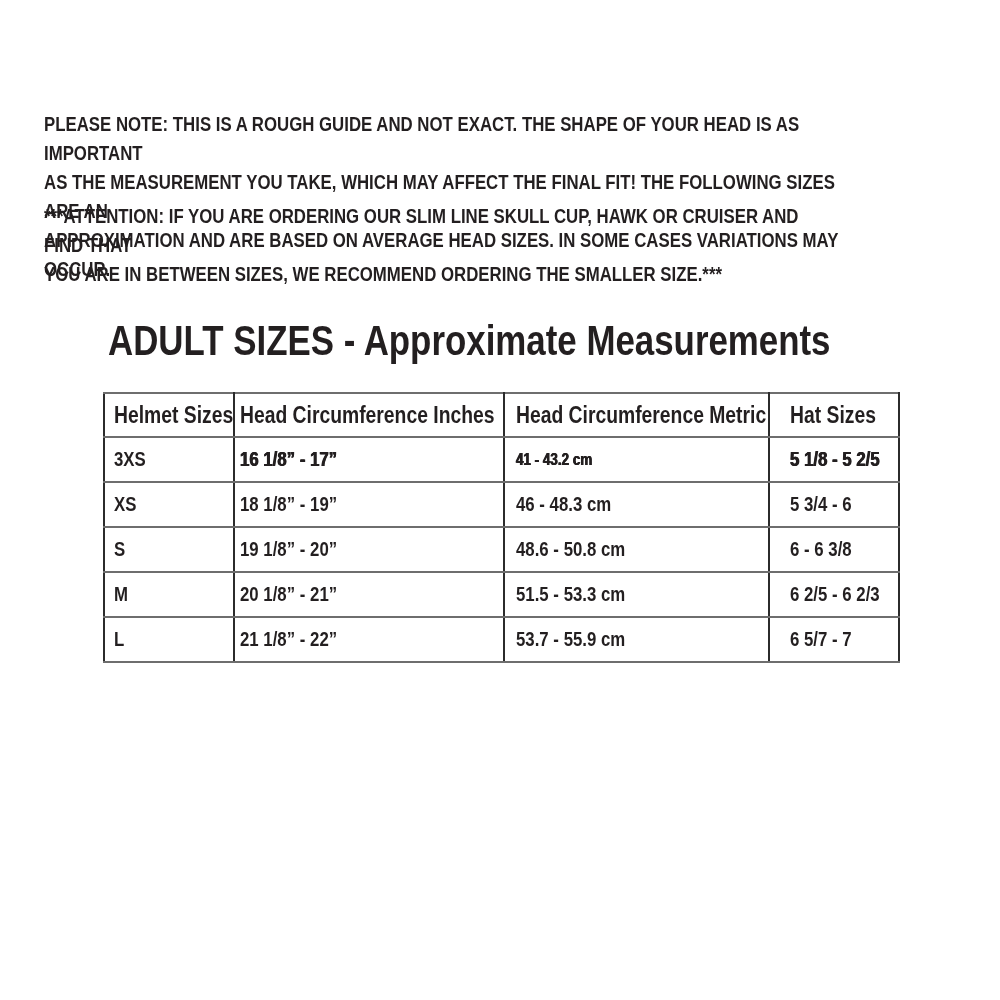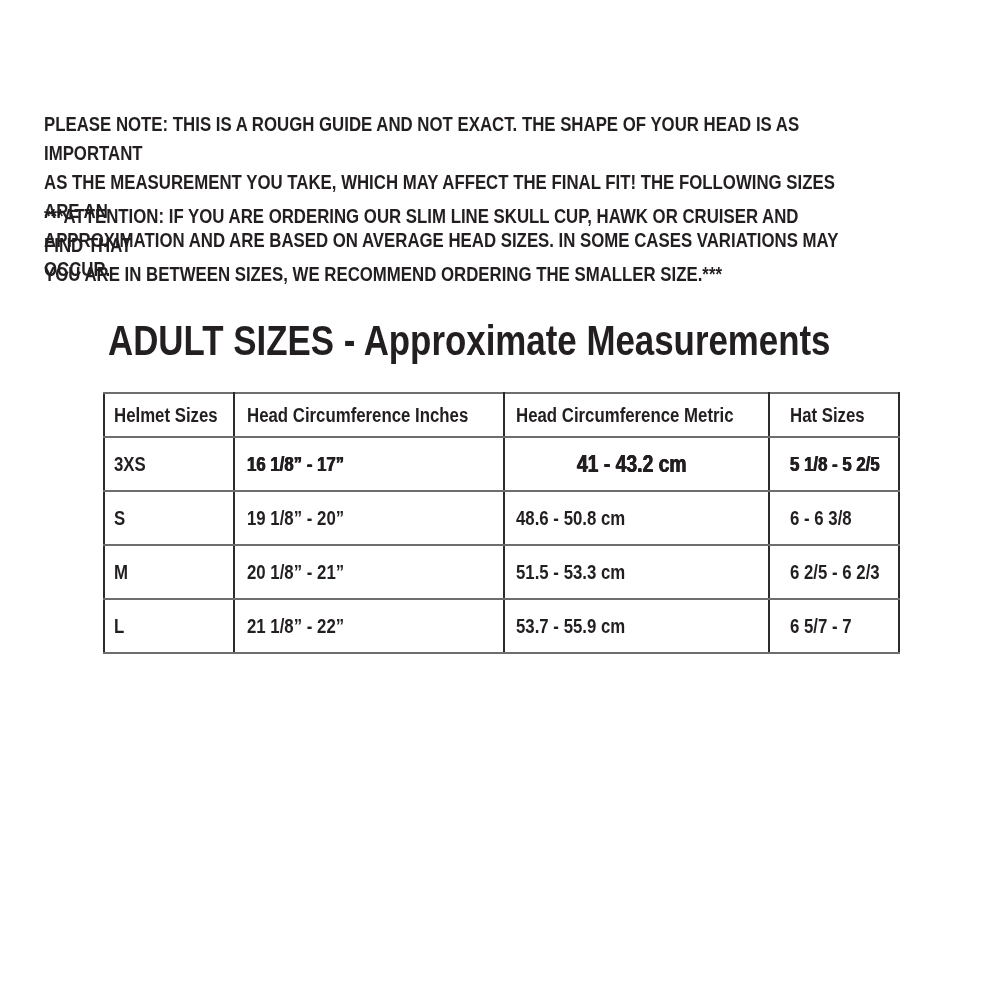--- a/index.html
+++ b/index.html
@@ -54,46 +54,46 @@
     border-left: 2px solid #2b2b2b;
     border-right: 2px solid #2b2b2b;
     border-top: 2px solid #6e6e6e;
     border-bottom: 2px solid #6e6e6e;
     text-align: left;
     vertical-align: middle;
     overflow: hidden;
     padding: 0;
   }
   .size-table thead tr { height: 44px; }
-  .size-table tbody tr { height: 54px; }
+  .size-table tbody tr { height: 45px; }
 
-  .size-table th { font-size: 20px; font-weight: 700; }
+  .size-table th { font-size: 23px; font-weight: 700; }
   .size-table td { font-size: 20px; font-weight: 700; }
 
   .col-helmet  { width: 130px; }
   .col-inches  { width: 270px; }
   .col-metric  { width: 265px; }
   .col-hat     { width: 130px; }
 
   .size-table th:nth-child(1), .size-table td:nth-child(1) { padding-left: 9px;  }
-  .size-table th:nth-child(2), .size-table td:nth-child(2) { padding-left: 12px; }
+  .size-table th:nth-child(2), .size-table td:nth-child(2) { padding-left: 5px; }
   .size-table th:nth-child(3), .size-table td:nth-child(3) { padding-left: 11px; }
   .size-table th:nth-child(4), .size-table td:nth-child(4) { padding-left: 20px; }
 
   .cell-text {
     display: inline-block;
     transform: scaleX(0.84);
     transform-origin: left center;
     white-space: nowrap;
   }
   
   td.emph .cell-text {
     text-shadow: 0.45px 0 0 currentColor, -0.45px 0 0 currentColor;
   }
-  td.emph-metric { font-size: 23px; text-align: center; }
+  td.emph-metric { font-size: 16px; }
 </style>
 </head>
 <body>
 
 <div class="page">
 
   <p class="note note-1">PLEASE NOTE: THIS IS A ROUGH GUIDE AND NOT EXACT. THE SHAPE OF YOUR HEAD IS AS IMPORTANT
 AS THE MEASUREMENT YOU TAKE, WHICH MAY AFFECT THE FINAL FIT! THE FOLLOWING SIZES ARE AN
 APPROXIMATION AND ARE BASED ON AVERAGE HEAD SIZES. IN SOME CASES VARIATIONS MAY OCCUR.</p>
 
@@ -126,20 +126,26 @@
       </tr>
     </thead>
     <tbody>
         <tr>
           <td><span class="cell-text">3XS</span></td>
           <td class="emph"><span class="cell-text">16 1/8” - 17”</span></td>
           <td class="emph emph-metric"><span class="cell-text">41 - 43.2 cm</span></td>
           <td class="emph"><span class="cell-text">5 1/8 - 5 2/5</span></td>
         </tr>
         <tr>
+          <td><span class="cell-text">XS</span></td>
+          <td><span class="cell-text">18 1/8” - 19”</span></td>
+          <td><span class="cell-text">46 - 48.3 cm</span></td>
+          <td><span class="cell-text">5 3/4 - 6</span></td>
+        </tr>
+        <tr>
           <td><span class="cell-text">S</span></td>
           <td><span class="cell-text">19 1/8” - 20”</span></td>
           <td><span class="cell-text">48.6 - 50.8 cm</span></td>
           <td><span class="cell-text">6 - 6 3/8</span></td>
         </tr>
         <tr>
           <td><span class="cell-text">M</span></td>
           <td><span class="cell-text">20 1/8” - 21”</span></td>
           <td><span class="cell-text">51.5 - 53.3 cm</span></td>
           <td><span class="cell-text">6 2/5 - 6 2/3</span></td>

